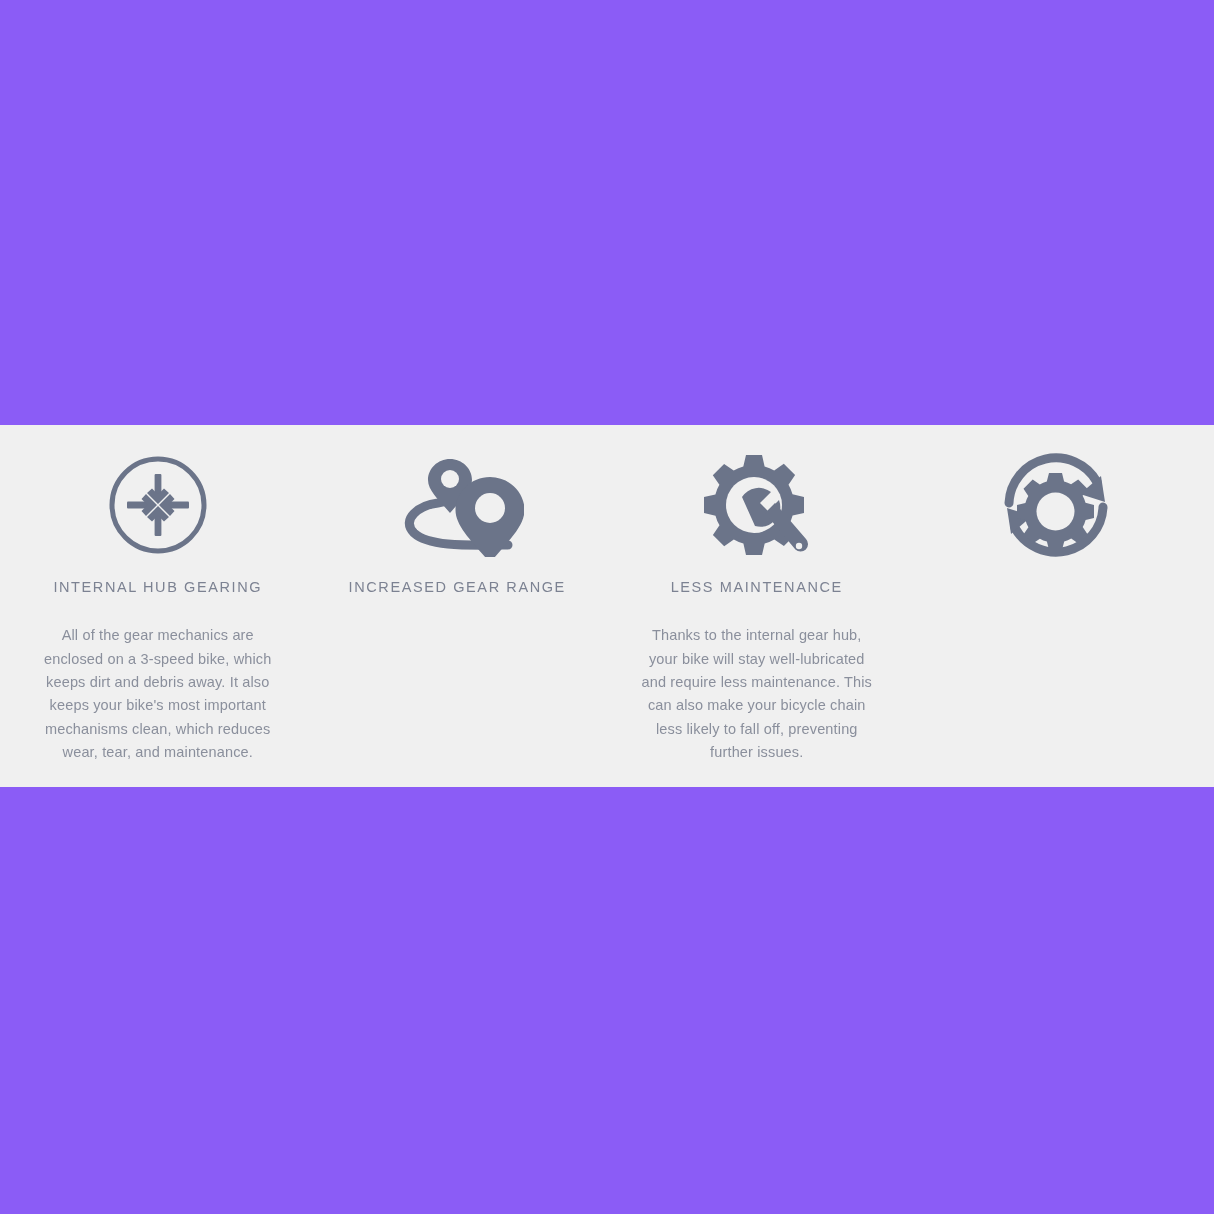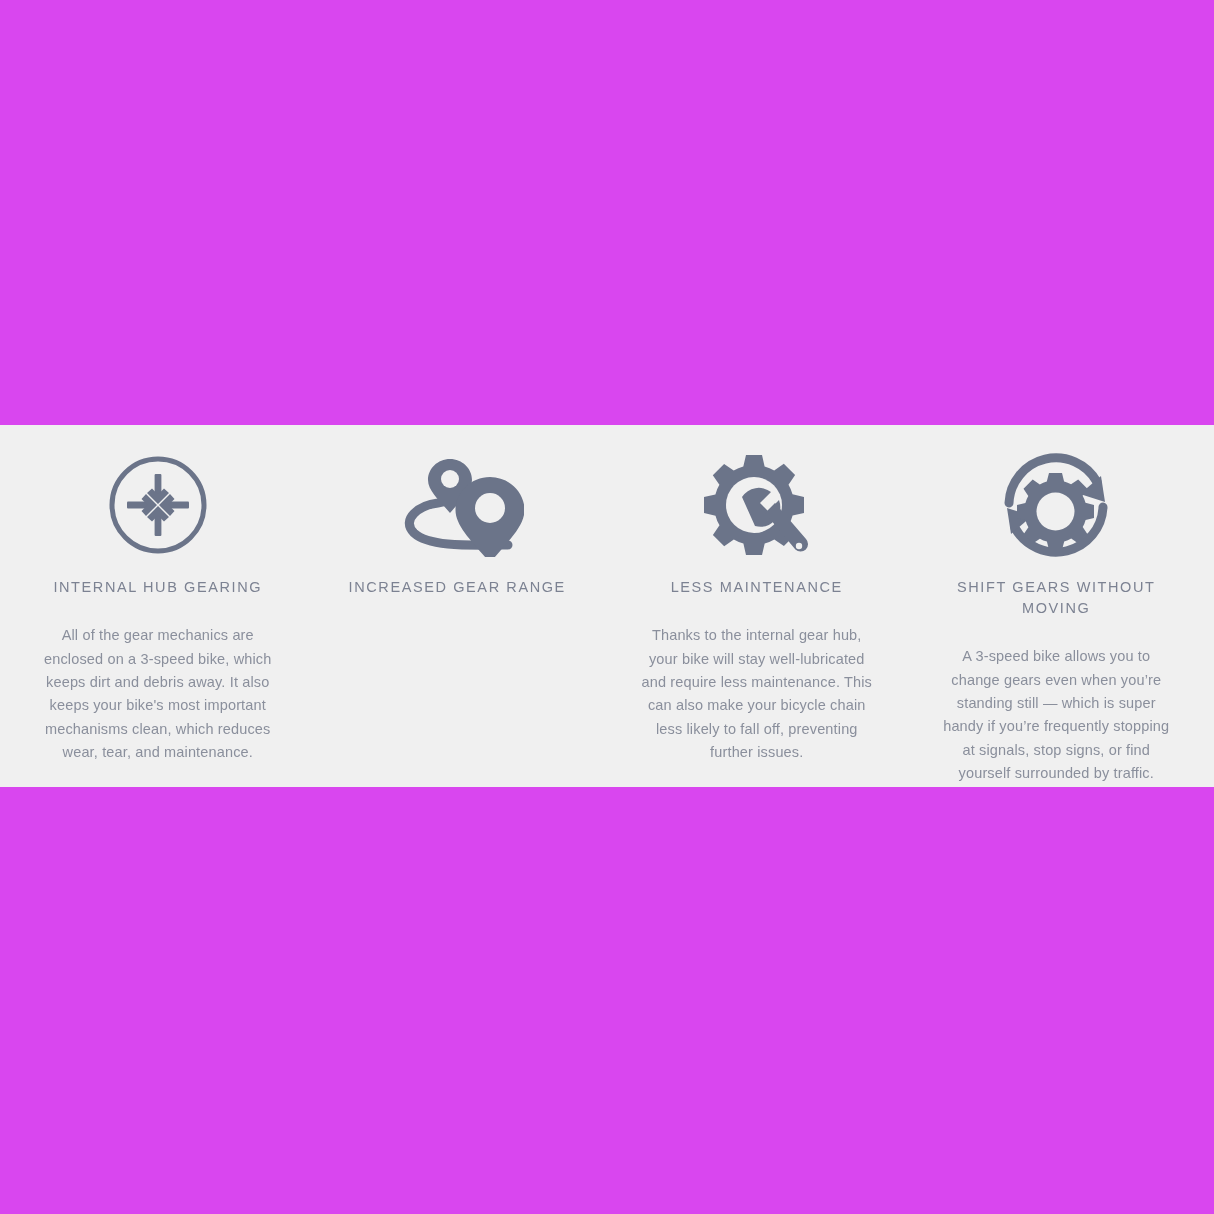--- a/index.html
+++ b/index.html
@@ -12,21 +12,21 @@
     height: 1214px;
     font-family: "Liberation Sans", "DejaVu Sans", sans-serif;
     -webkit-font-smoothing: antialiased;
     overflow: hidden;
   }
 
   .page {
     position: relative;
     width: 1214px;
     height: 1214px;
-    background: #d946ef;
+    background: #8b5cf6;
   }
 
   
   .feature-band {
     position: absolute;
     left: 0;
     top: 425px;
     width: 1214px;
     height: 362px;
     background: #f0f0f0;
@@ -162,18 +162,16 @@
 
             <path d="M14 81 l-4 -26 25 8 Z"></path>
           </g>
 
           <g fill="#6b7489">
             <path d="M52 20 h13 l2.1 8.4 a26 26 0 0 1 7 2.9 l7.1-4.8 9.2 9.2 -4.8 7.1 a26 26 0 0 1 2.9 7 L97 52 v13 l-8.4 2.1 a26 26 0 0 1 -2.9 7 l4.8 7.1 -9.2 9.2 -7.1-4.8 a26 26 0 0 1 -7 2.9 L65 97 H52 l-2.1-8.4 a26 26 0 0 1 -7-2.9 l-7.1 4.8 -9.2-9.2 4.8-7.1 a26 26 0 0 1 -2.9-7 L20 65 V52 l8.4-2.1 a26 26 0 0 1 2.9-7 l-4.8-7.1 9.2-9.2 7.1 4.8 a26 26 0 0 1 7-2.9 Z"></path>
           </g>
           <circle cx="58.5" cy="58.5" r="19" fill="#f0f0f0"></circle>
         </svg>
       </div>
-      <div class="feature-title">SHIFT GEARS WITHOUT MOVING</div>
-      <p class="feature-body">A 3-speed bike allows you to change gears even when you’re standing still — which is super handy if you’re frequently stopping at signals, stop signs, or find yourself surrounded by traffic.</p>
     </div>
 
   </div>
 </div>
 
 </body></html>

